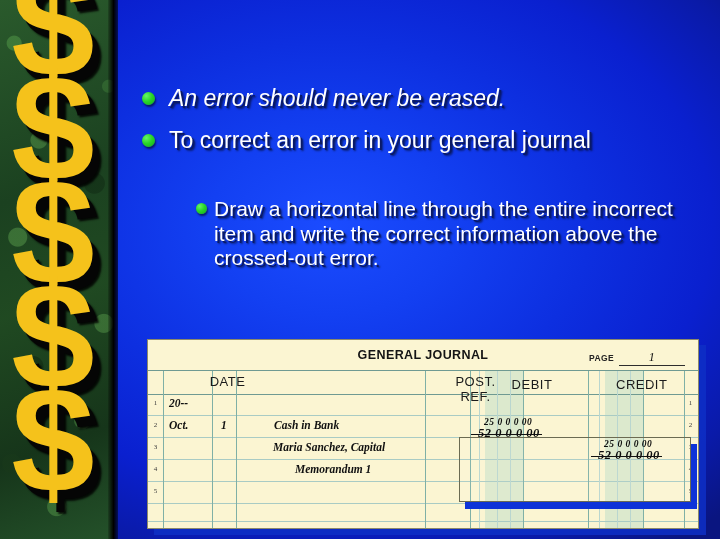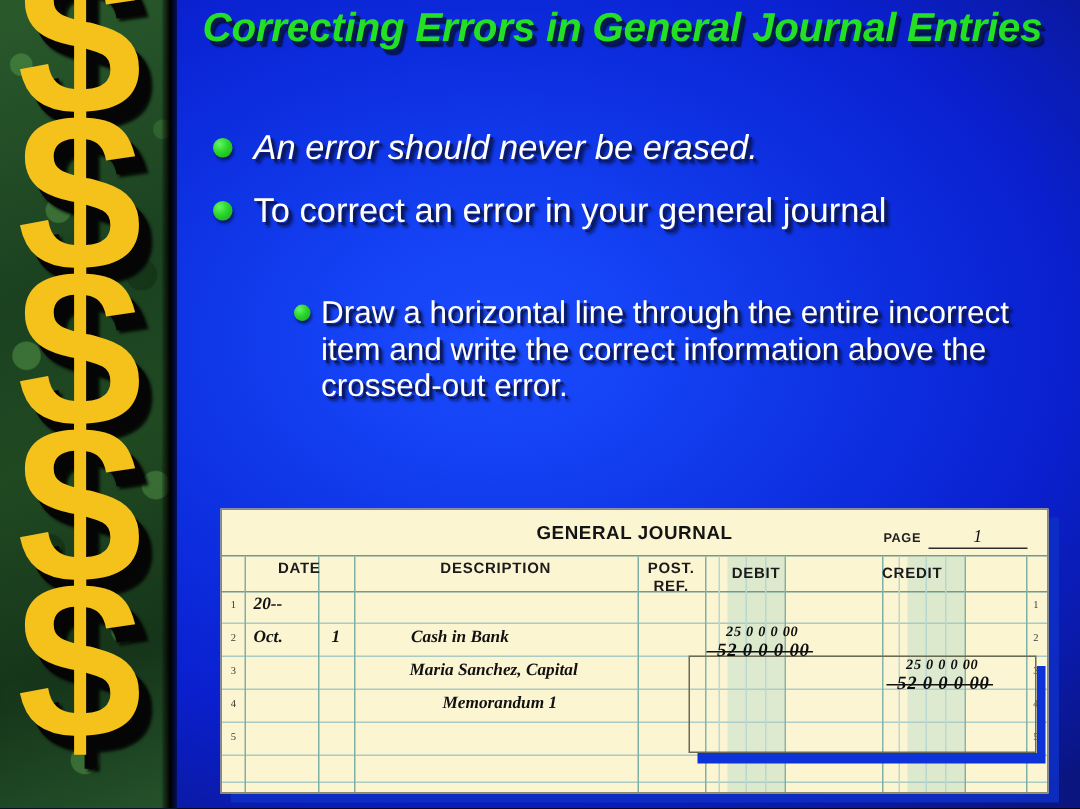--- a/index.html
+++ b/index.html
@@ -137,23 +137,24 @@
 
   #grid { position: relative; height: 158px; }
 
   .vline { position: absolute; top: 0; bottom: 0; width: 1px; background: #7fb0a6; }
   .vline.pale { background: #b9d6cf; }
   .hline { position: absolute; left: 0; right: 0; height: 1px; background: #a9cbc4; }
   .hline.strong { background: #6f9a92; }
 
   .colhead {
     position: absolute; top: 3px;
-    font-size: 10px; font-weight: bold; color: #1b1b1b;
+    font-size: 13px; font-weight: normal; color: #1b1b1b;
     letter-spacing: .5px; text-align: center;
     line-height: 1.18;
+    margin-left: 28px;
   }
 
   .rownum {
     position: absolute; left: 2px;
     width: 11px; text-align: center;
     font-size: 7px; color: #3b3b3b;
     font-family: "Liberation Serif", serif;
   }
   .rownum.right { left: auto; right: 2px; }
 
@@ -200,21 +201,20 @@
 
   <div id="money-band">
     <div class="dollar" style="top:-34px">$</div>
     <div class="dollar" style="top:70px">$</div>
     <div class="dollar" style="top:174px">$</div>
     <div class="dollar" style="top:278px">$</div>
     <div class="dollar" style="top:382px">$</div>
     <div class="band-edge"></div>
   </div>
 
-  <div id="title">Correcting Errors in General Journal Entries</div>
 
   <div class="bullet-row" id="b1">
     <span class="dot lvl1"></span>
     <span class="btext l1 ital">An error should never be erased.</span>
   </div>
 
   <div class="bullet-row" id="b2">
     <span class="dot lvl1"></span>
     <span class="btext l1">To correct an error in your general journal</span>
   </div>
@@ -259,21 +259,20 @@
       <div class="vline pale" style="left:362px"></div>
       <div class="vline" style="left:375px"></div>
       <div class="vline" style="left:440px"></div>
       <div class="vline pale" style="left:451px"></div>
       <div class="vline pale" style="left:469px"></div>
       <div class="vline pale" style="left:482px"></div>
       <div class="vline" style="left:495px"></div>
       <div class="vline" style="left:536px"></div>
 
       <div class="colhead" style="left:15px;  width:73px;">DATE</div>
-      <div class="colhead" style="left:88px;  width:189px;">DESCRIPTION</div>
       <div class="colhead" style="left:277px; width:45px;">
         <span>POST.</span><br>
         <span>REF.</span>
       </div>
       <div class="colhead" style="left:322px; width:68px; top:6px;">DEBIT</div>
       <div class="colhead" style="left:440px; width:40px; top:6px;">CREDIT</div>
 
       <div class="rownum" style="top:28px">1</div>
       <div class="rownum" style="top:50px">2</div>
       <div class="rownum" style="top:72px">3</div>

